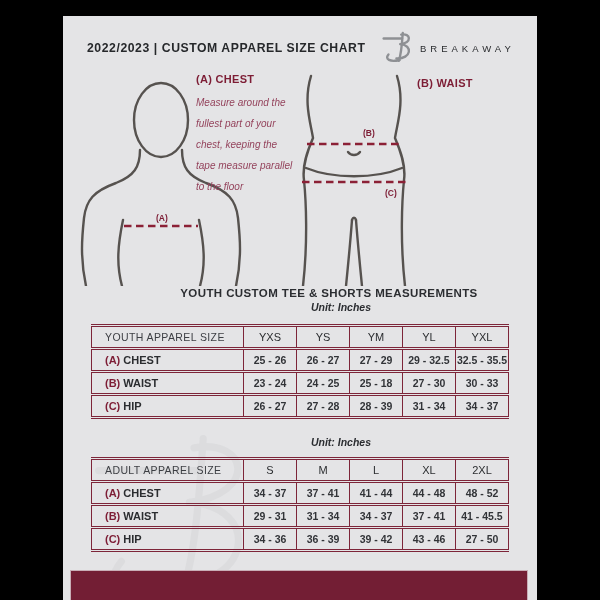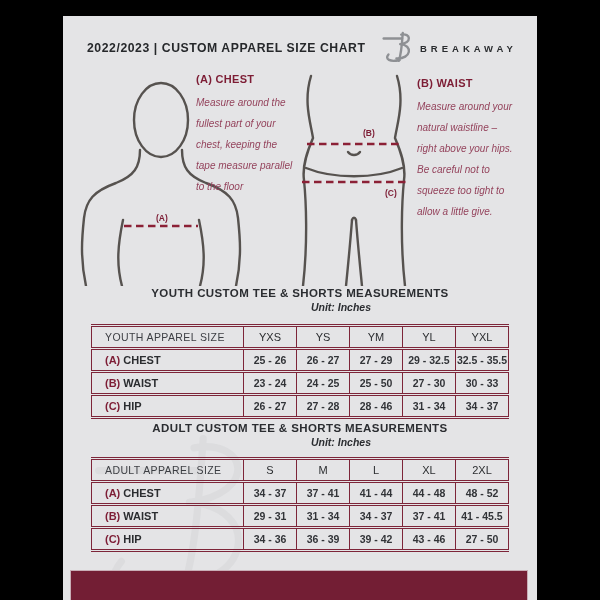--- a/index.html
+++ b/index.html
@@ -13,41 +13,41 @@
   }
   
   .hdr-title{
     position:absolute;left:24px;top:24px;
     font-size:13px;font-weight:bold;letter-spacing:.6px;color:#26282b;
     transform:scaleX(.94);transform-origin:left top;white-space:nowrap;
   }
   .hdr-logo{position:absolute;left:319px;top:13px;}
   .hdr-brand{
     position:absolute;left:357px;top:27px;
-    font-size:9.5px;font-weight:bold;letter-spacing:4px;color:#2a2c2f;white-space:nowrap;
+    font-size:9.5px;font-weight:normal;letter-spacing:4px;color:#2a2c2f;white-space:nowrap;
   }
   
   .fig{position:absolute;}
   .fig-upper{left:15px;top:56px;}
   .fig-lower{left:230px;top:58px;}
   .measure-block{position:absolute;width:118px;}
   .mb-a{left:133px;top:57px;}
   .mb-b{left:354px;top:61px;}
   .mb-c{left:354px;top:163px;}
   .measure-block h3{
     margin:0;font-size:11px;font-weight:bold;letter-spacing:.3px;color:#7d1d35;
   }
   .measure-block p{
     margin:7px 0 0 0;font-size:10px;line-height:21px;font-style:italic;
     color:#94435c;white-space:pre-line;
   }
   
   .sect-title{
     position:absolute;left:0;width:474px;text-align:center;
-    font-size:11.5px;font-weight:bold;letter-spacing:.4px;color:#2b2d31;
+    font-size:11.5px;font-weight:bold;letter-spacing:.4px;color:#2b2d31;padding-left:29px;
   }
   .sect-unit{
     position:absolute;left:0;width:556px;text-align:center;
     font-size:10.5px;font-style:italic;font-weight:600;color:#2b2d31;
   }
   .st-youth{top:271px;} .su-youth{top:285px;}
   .st-adult{top:406px;} .su-adult{top:420px;}
   
   table{
     position:absolute;left:28px;width:418px;border-collapse:collapse;table-layout:fixed;
@@ -134,26 +134,20 @@
   <div class="measure-block mb-a">
     <h3><span>(A)</span> <span>CHEST</span></h3>
     <p>Measure around the
 fullest part of your
 chest, keeping the
 tape measure parallel
 to the floor</p>
   </div>
   <div class="measure-block mb-b">
     <h3><span>(B)</span> <span>WAIST</span></h3>
-    <p>Measure around your
-natural waistline –
-right above your hips.
-Be careful not to
-squeeze too tight to
-allow a little give.</p>
   </div>
 
   <div class="sect-title st-youth">YOUTH CUSTOM TEE &amp; SHORTS MEASUREMENTS</div>
   <div class="sect-unit su-youth">Unit: Inches</div>
   <table id="youth-table">
     <thead>
         <tr>
           <th class="corner">YOUTH APPAREL SIZE</th>
           <th>YXS</th>
           <th>YS</th>
@@ -168,36 +162,35 @@
           <td class="value-cell">25 - 26</td>
           <td class="value-cell">26 - 27</td>
           <td class="value-cell">27 - 29</td>
           <td class="value-cell">29 - 32.5</td>
           <td class="value-cell">32.5 - 35.5</td>
         </tr>
         <tr>
           <td class="label-cell"><span class="key">(B)</span> WAIST</td>
           <td class="value-cell">23 - 24</td>
           <td class="value-cell">24 - 25</td>
-          <td class="value-cell">25 - 50</td>
+          <td class="value-cell">25 - 18</td>
           <td class="value-cell">27 - 30</td>
           <td class="value-cell">30 - 33</td>
         </tr>
         <tr>
           <td class="label-cell"><span class="key">(C)</span> HIP</td>
           <td class="value-cell">26 - 27</td>
           <td class="value-cell">27 - 28</td>
-          <td class="value-cell">28 - 46</td>
+          <td class="value-cell">28 - 39</td>
           <td class="value-cell">31 - 34</td>
           <td class="value-cell">34 - 37</td>
         </tr>
       </tbody>
   </table>
 
-  <div class="sect-title st-adult">ADULT CUSTOM TEE &amp; SHORTS MEASUREMENTS</div>
   <div class="sect-unit su-adult">Unit: Inches</div>
   <table id="adult-table">
     <thead>
         <tr>
           <th class="corner">ADULT APPAREL SIZE</th>
           <th>S</th>
           <th>M</th>
           <th>L</th>
           <th>XL</th>
           <th>2XL</th>

